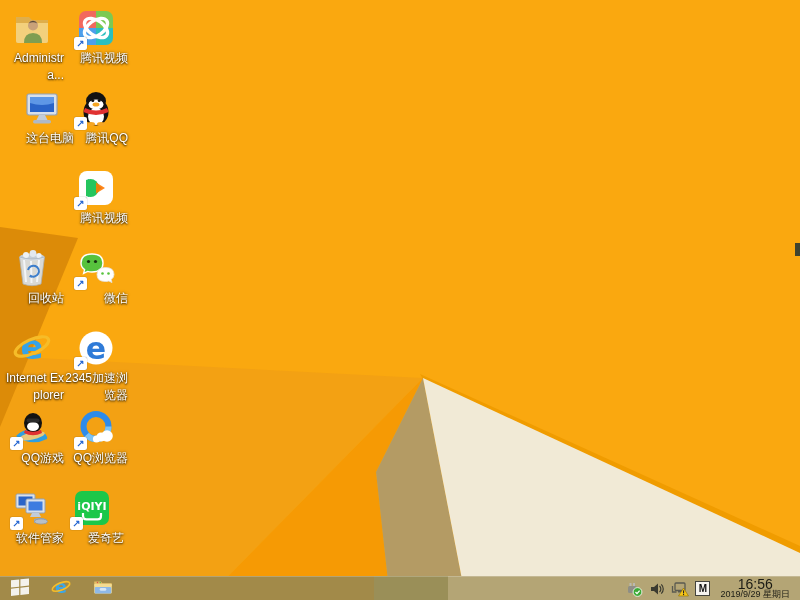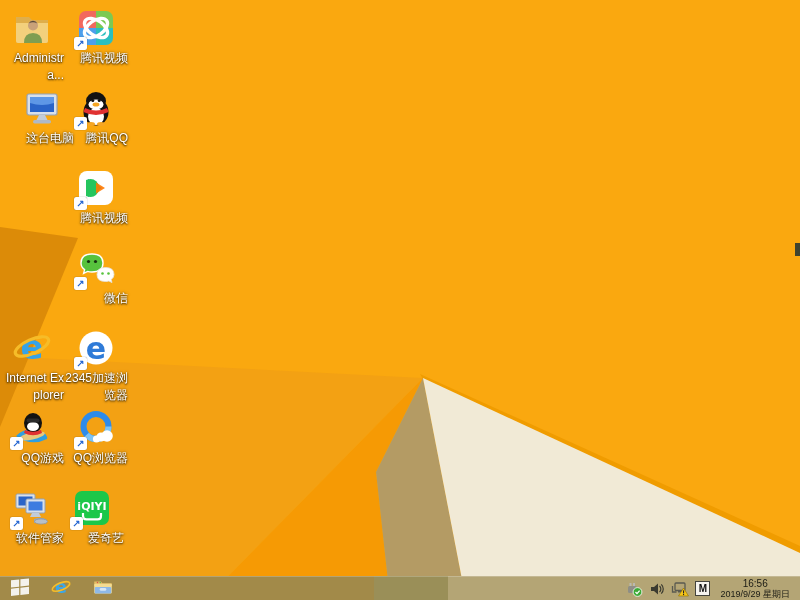--- a/index.html
+++ b/index.html
@@ -37,21 +37,21 @@
   .tb-start { width:40px; }
   .tb-app { width:42px; }
   .tb-spacer { flex:1; }
   .tray { display:flex; align-items:center; gap:6px; margin-right:8px; }
   .tray svg { display:block; }
   .ime-box {
     width:15px; height:15px; background:#F6F4EE; border:1px solid #44443C;
     font-size:10px; font-weight:bold; color:#101010; line-height:13px; text-align:center;
   }
   .clock { text-align:center; color:#1B1B14; font-size:9px; line-height:10px; margin-right:8px; padding:2px 2px; cursor:default; }
-  .clock .time { font-size:10px; }
+  .clock .time { font-size:14px; }
 </style>
 </head>
 <body>
 
 <div class="desktop">
 
   <svg id="wallpaper" viewBox="0 0 800 600" preserveAspectRatio="none">
     <rect x="0" y="0" width="800" height="600" fill="#FAA80F"></rect>
     <polygon points="0,356 423,378 205,600 0,600" fill="#F3A113"></polygon>
     <polygon points="423,378 376,472 390,600 205,600" fill="#F69A04"></polygon>
@@ -131,20 +131,35 @@
           <svg viewBox="0 0 40 40">
  <rect x="3" y="3" width="34" height="34" rx="8" fill="#fff"></rect>
  <path d="M12 11 l14 9 l-14 9 z" fill="#1878F0"></path>
  <path d="M10 12 q10 -4 14 8 q-4 12 -14 8 z" fill="#24C55E"></path>
  <path d="M20 14.5 l9 5.5 l-9 5.5 z" fill="#FF7A00" opacity=".9"></path>
 </svg>
           <span class="shortcut-badge">↗</span>
         </div>
         <div class="label">腾讯视频</div>
       </div>
+      <div class="desk-icon" style="left: 0px; top: 248px;">
+        <div class="art">
+          <svg viewBox="0 0 40 40">
+ <ellipse cx="20" cy="9" rx="12.5" ry="3.6" fill="#C3CDD6"></ellipse>
+ <circle cx="14" cy="7" r="3" fill="#EDF1F4"></circle>
+            <circle cx="21" cy="5.5" r="3.4" fill="#E2E8EE"></circle>
+            <circle cx="27" cy="7.5" r="2.6" fill="#EDF1F4"></circle>
+ <path d="M7.5 9 L11 36 q9 3.4 18 0 L32.5 9 q-12.5 4 -25 0 z" fill="#D9E0E7" opacity=".92" stroke="#A9B4BE" stroke-width=".8"></path>
+ <path d="M12 12 l2 22 M19 13 l.5 22 M27 12 l-2 22" stroke="#F2F5F8" stroke-width="2" fill="none"></path>
+ <path d="M16 22 a5.5 5.5 0 1 1 2 5.5" stroke="#3D7ECC" stroke-width="2" fill="none"></path>
+ <path d="M17 29 l2 -2.4 l1 3.2 z" fill="#3D7ECC"></path>
+</svg>
+        </div>
+        <div class="label">回收站</div>
+      </div>
       <div class="desk-icon" style="left: 64px; top: 248px;">
         <div class="art">
           <svg viewBox="0 0 40 40">
  <path d="M5 15 q0 -9 11 -9 q11 0 11 9 q0 9 -11 9 q-2.4 0 -4.4 -.6 l-4 2 l1 -3.8 q-3.6 -2.4 -3.6 -6.6 z" fill="#57C23D" stroke="#fff" stroke-width="1.4"></path>
  <circle cx="12.5" cy="13.5" r="1.6" fill="#17320F"></circle>
             <circle cx="19.5" cy="13.5" r="1.6" fill="#17320F"></circle>
  <path d="M21 26.5 q0 -7 8.5 -7 q8.5 0 8.5 7 q0 3.3 -2.8 5.1 l.8 3 l-3.2 -1.6 q-1.5 .5 -3.3 .5 q-8.5 0 -8.5 -7 z" fill="#fff" stroke="#E3E3E3" stroke-width=".8"></path>
  <circle cx="26.5" cy="25.5" r="1.3" fill="#57C23D"></circle>
             <circle cx="32.5" cy="25.5" r="1.3" fill="#57C23D"></circle>
 </svg>

